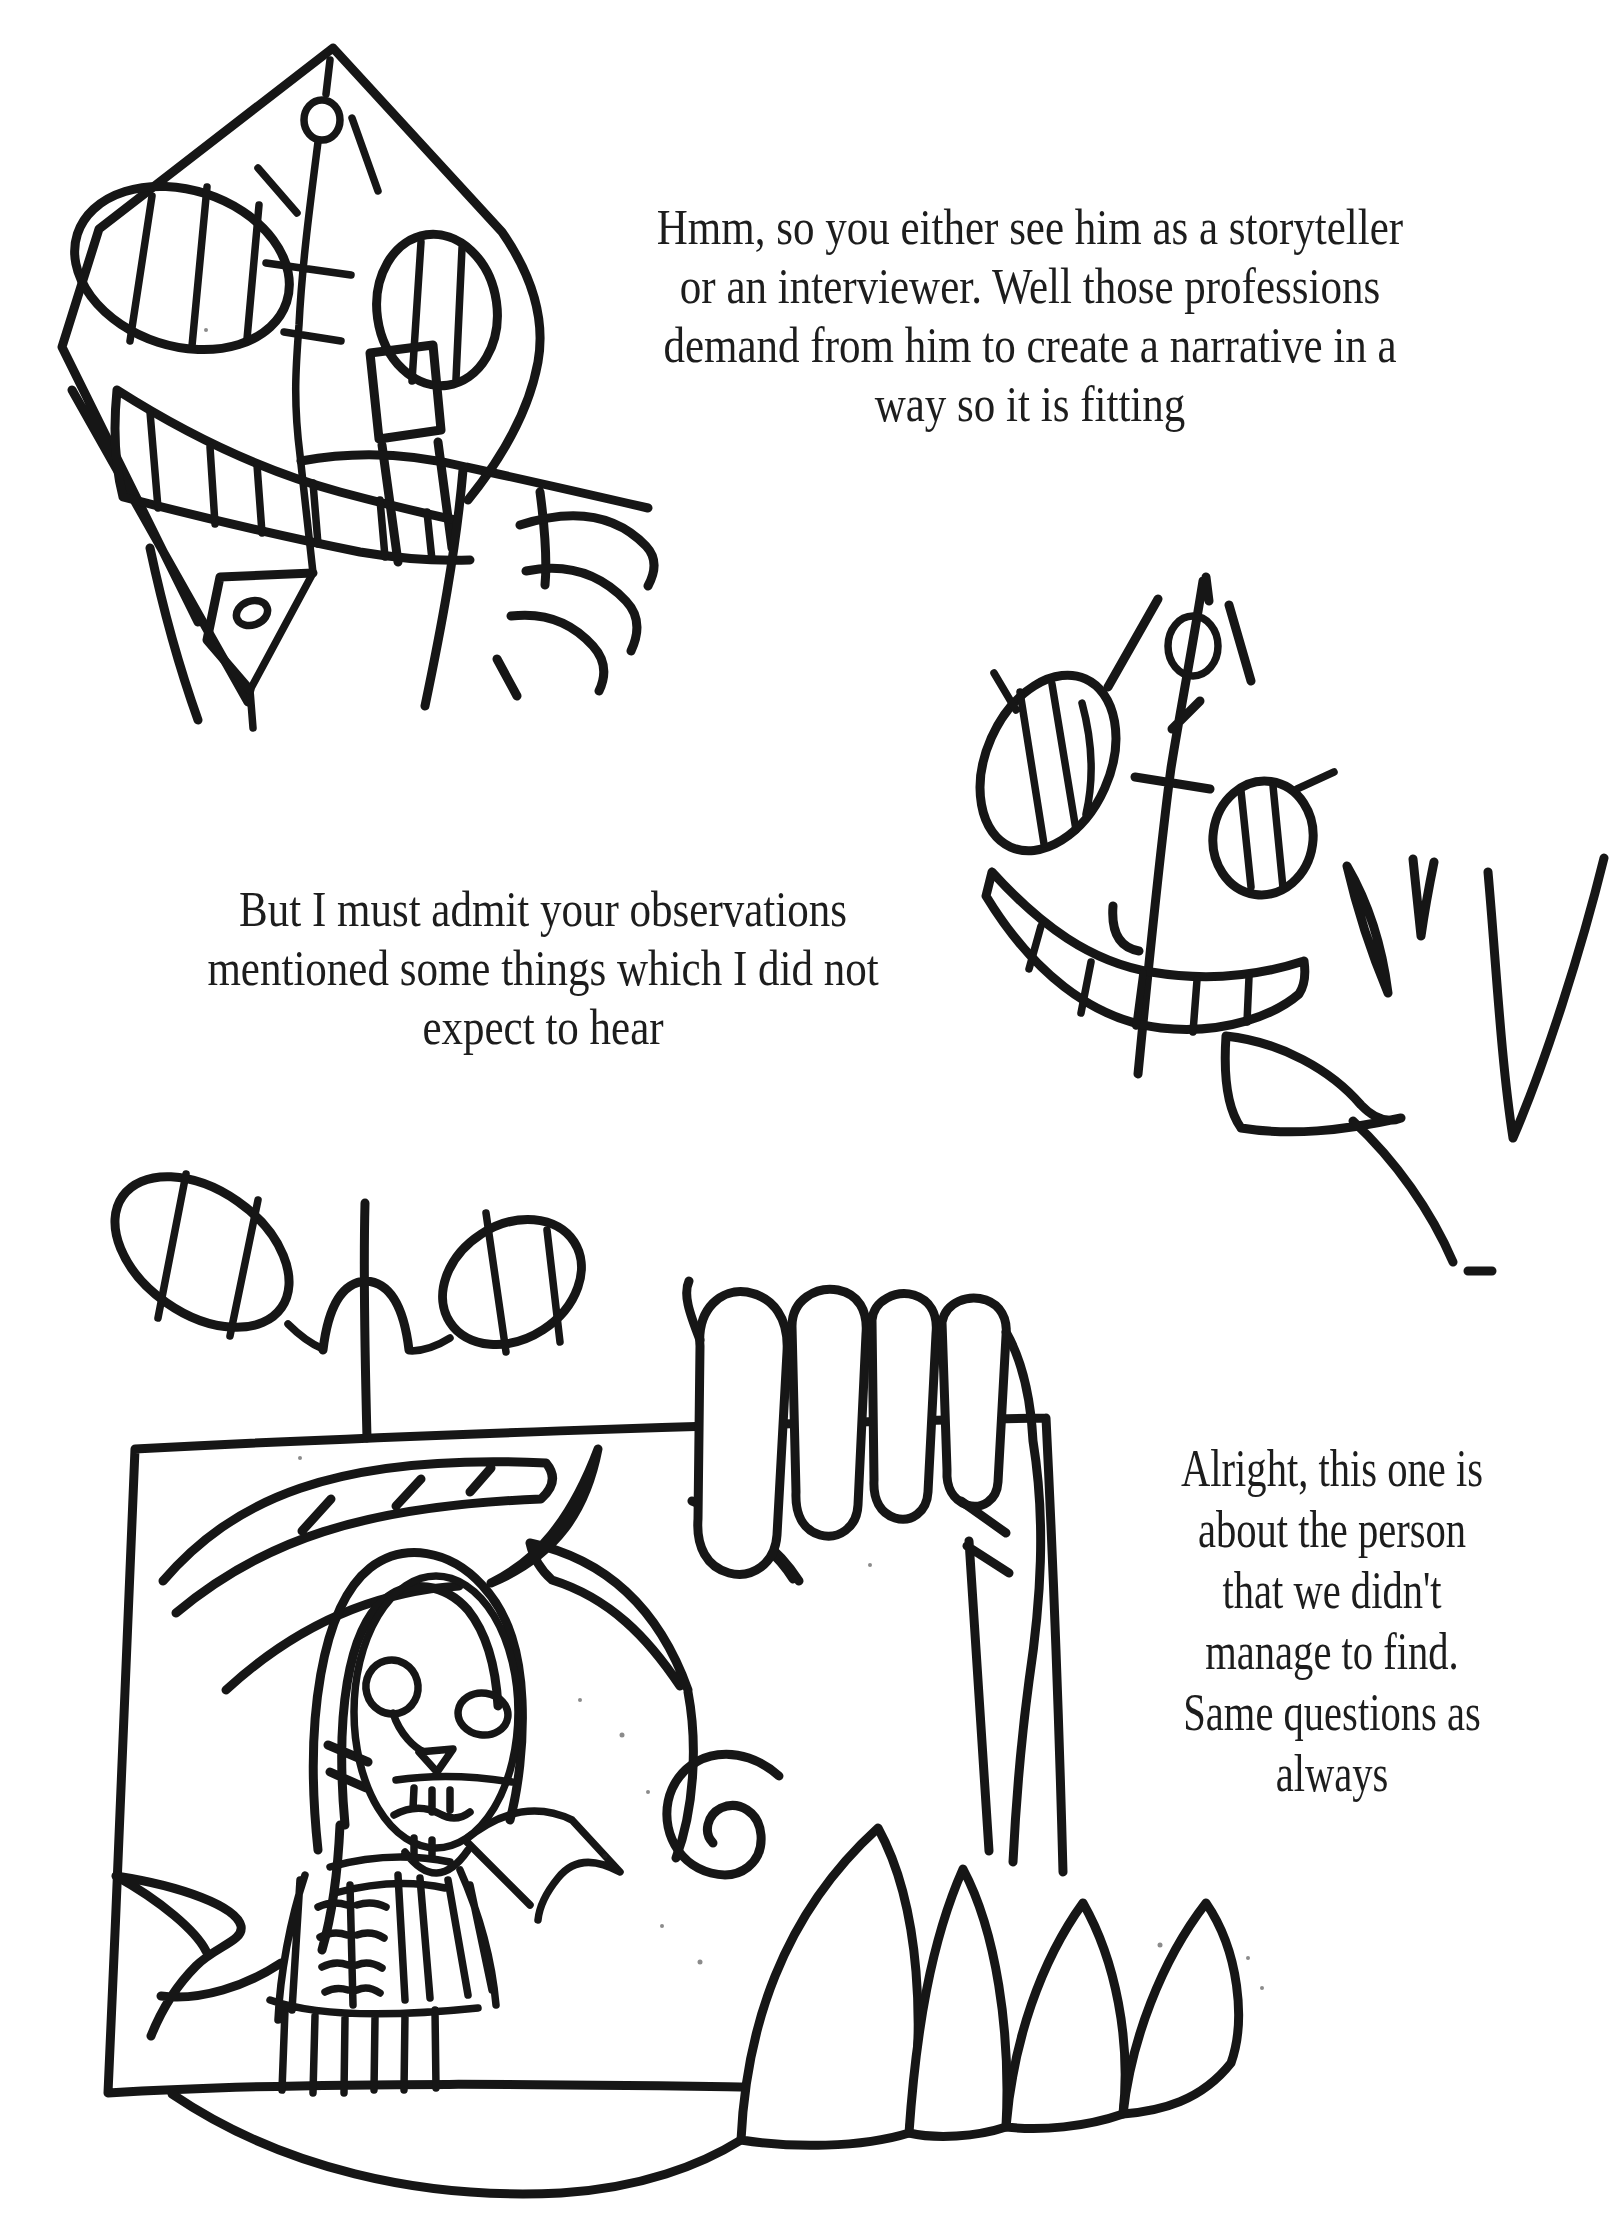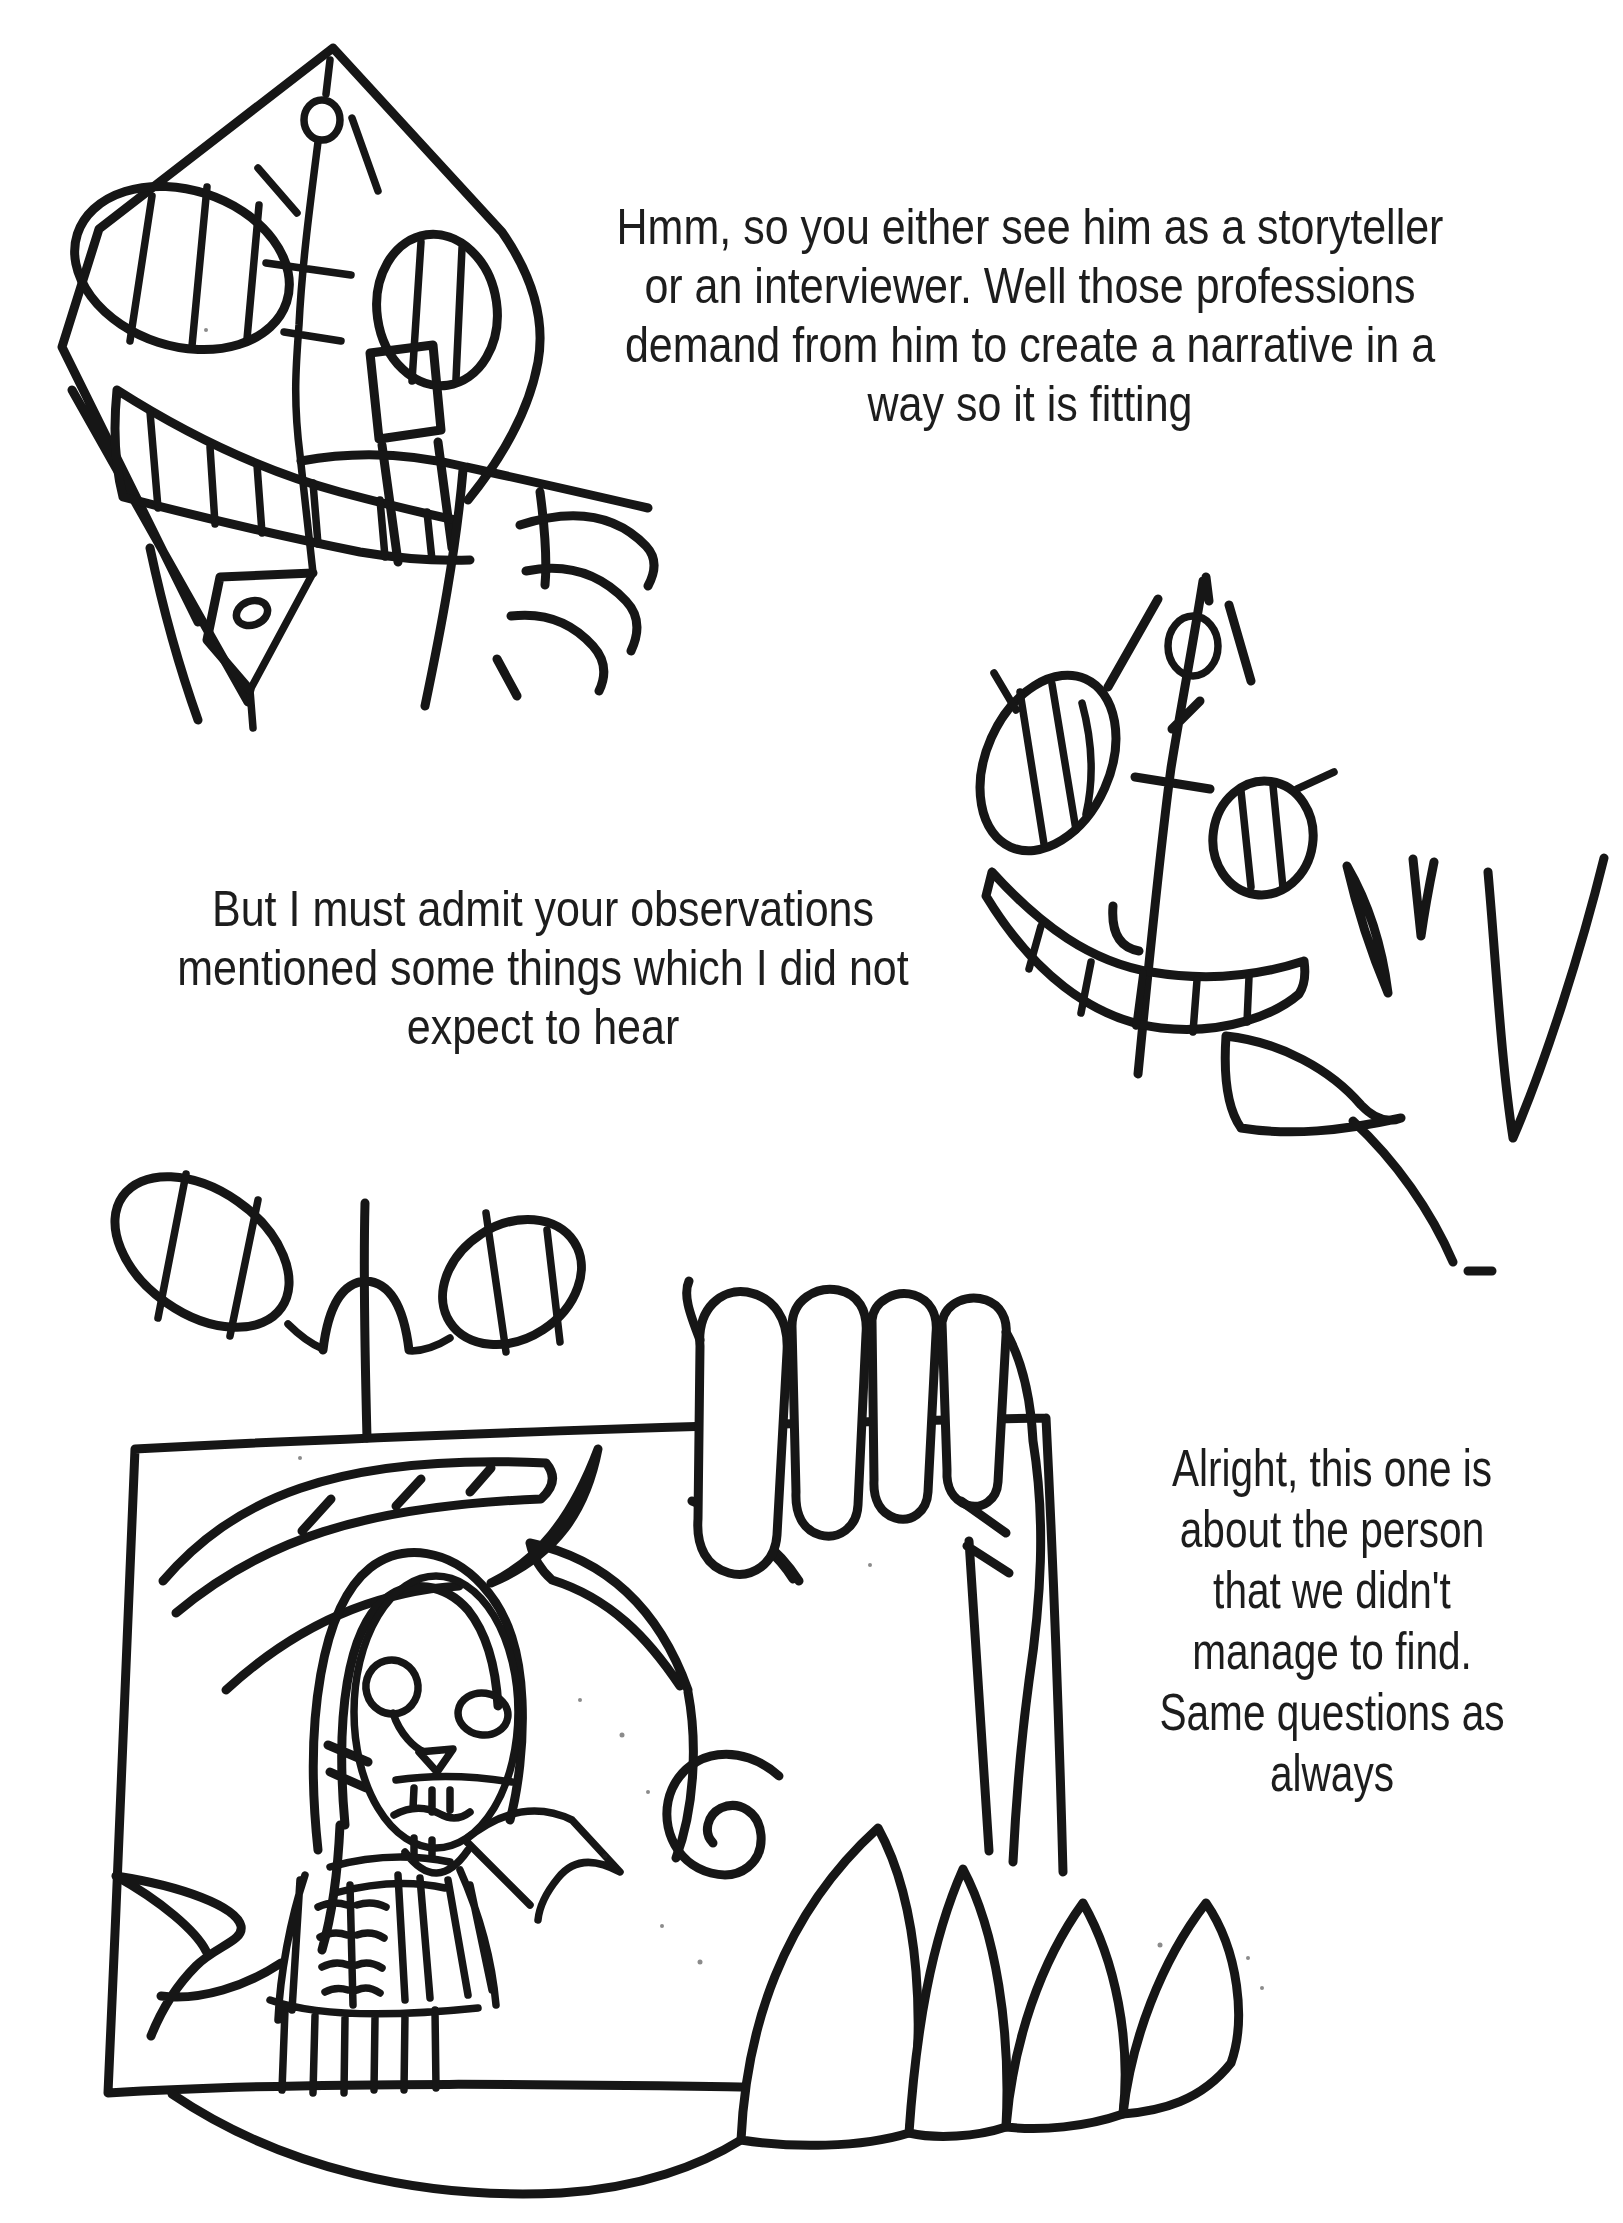--- a/index.html
+++ b/index.html
@@ -1,19 +1,19 @@
 <!DOCTYPE html>
 <html><head>
 <meta charset="utf-8">
 <style>
   html,body { margin:0; padding:0; background:#ffffff; }
   .page {
     position:relative; width:1623px; height:2223px;
     background:#ffffff; overflow:hidden;
-    font-family:Liberation Sans, sans-serif;
+    font-family:Liberation Serif, serif;
   }
   .artwork { position:absolute; left:0; top:0; }
   .ink  { stroke:#161616; stroke-width:9; fill:none; stroke-linecap:round; stroke-linejoin:round; }
   .ink-thin { stroke-width:7.5; }
   .paper-fill { fill:#ffffff; }
   .speckle { fill:#2b2b2b; opacity:0.55; stroke:none; }
   .caption {
     position:absolute; color:#1d1d1d; text-align:center;
   }
   .caption .line { display:block; white-space:nowrap; }

